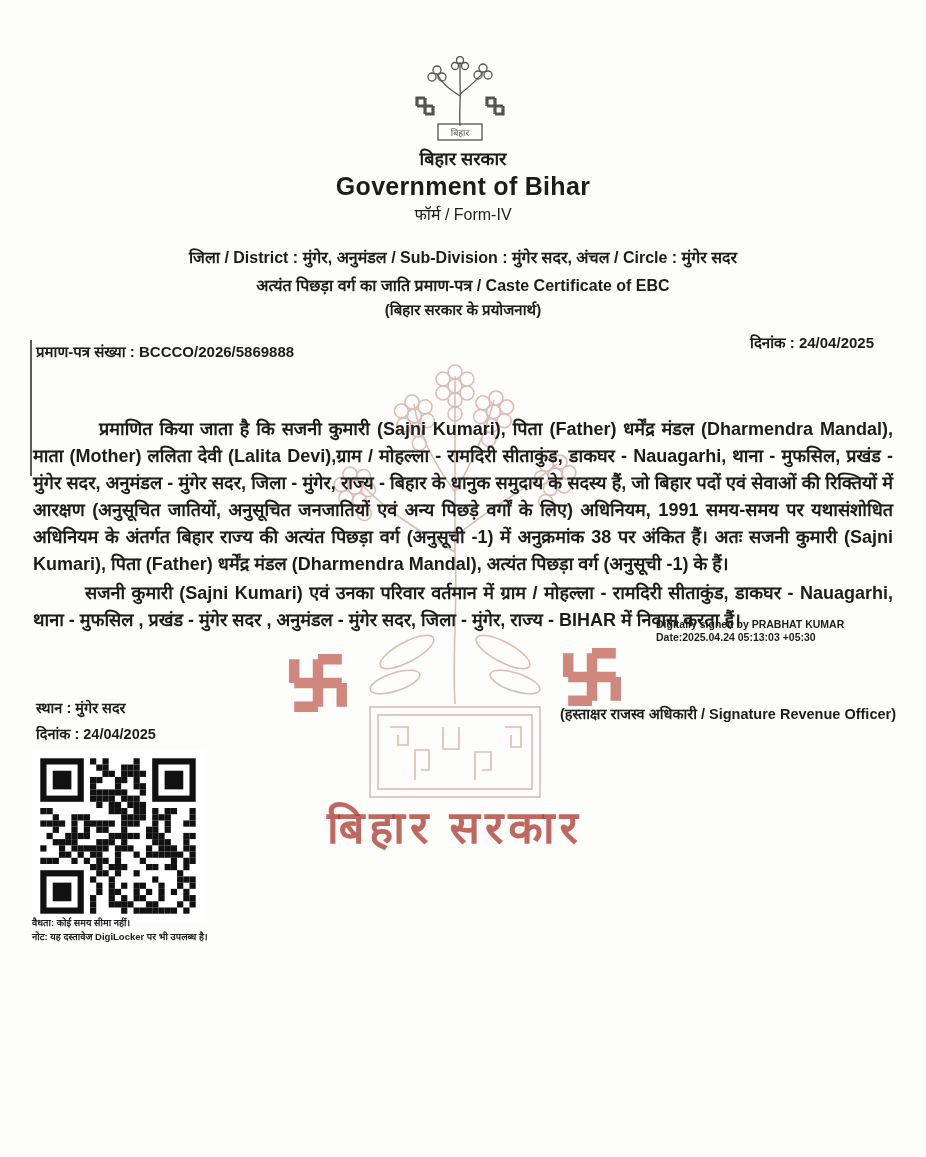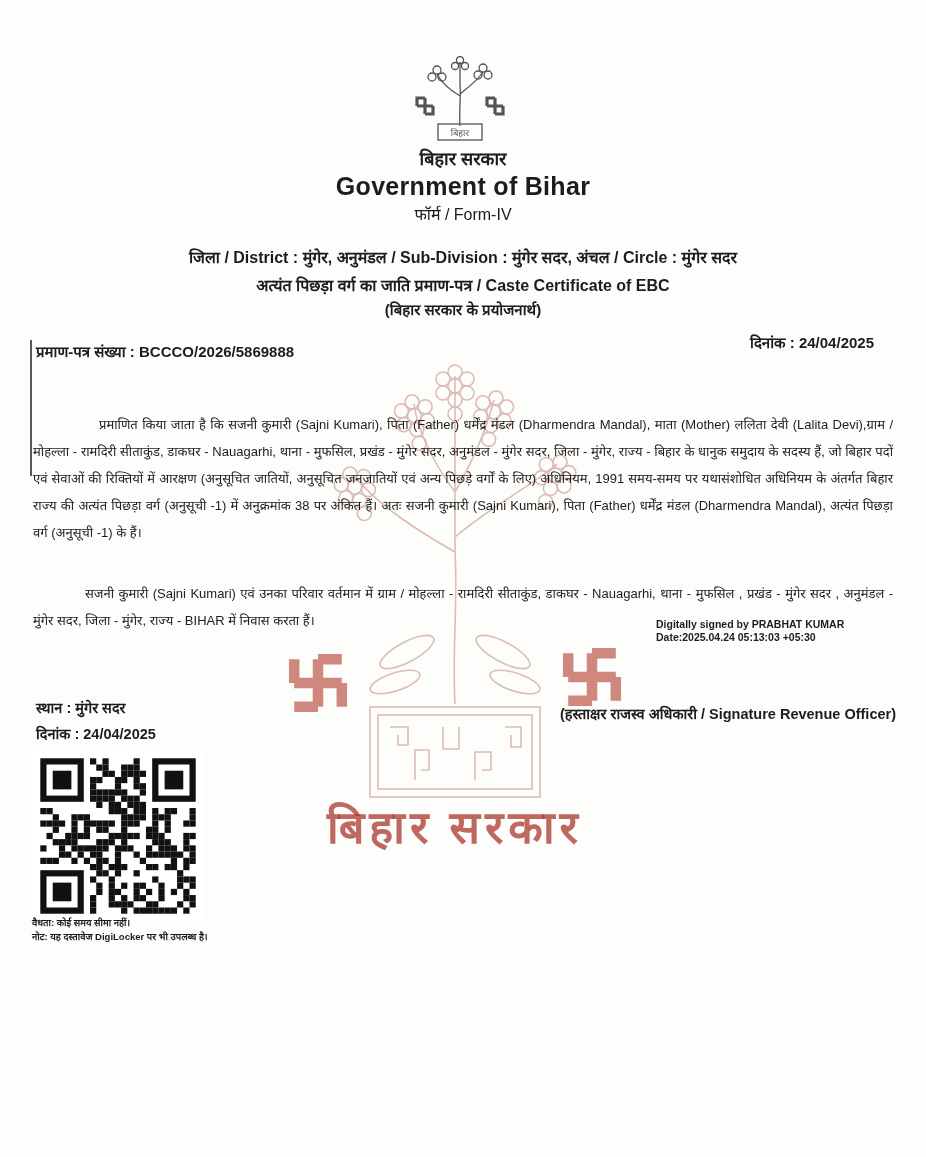--- a/index.html
+++ b/index.html
@@ -19,21 +19,21 @@
   .org-en{top:172px;font-size:25px;font-weight:bold;letter-spacing:.3px;}
   .form-line{top:203px;font-size:16px;font-weight:normal;}
   .district-line{top:246px;font-size:16px;font-weight:bold;}
   .title-line{top:274px;font-size:16px;font-weight:bold;}
   .purpose-line{top:299px;font-size:15px;font-weight:bold;}
   .cert-no{left:36px;top:341px;font-size:15px;font-weight:bold;}
   .date-right{right:52px;top:332px;font-size:15px;font-weight:bold;}
   
   .para{
     left:33px;width:860px;
-    font-size:13px;font-weight:400;line-height:27px;
+    font-size:18px;font-weight:700;line-height:27px;
     text-align:justify;
   }
   .para1{top:398px;text-indent:66px;}
   .para2{top:536px;text-indent:52px;margin-top:44px;}
   
   .digital-sig{left:656px;top:602px;font-size:10.5px;font-weight:bold;line-height:13px;margin-top:16px;}
   .sig-label{right:30px;top:703px;font-size:14.5px;font-weight:bold;}
   .place-line{left:36px;top:697px;font-size:14.5px;font-weight:bold;}
   .date-line{left:36px;top:723px;font-size:14.5px;font-weight:bold;}
   

